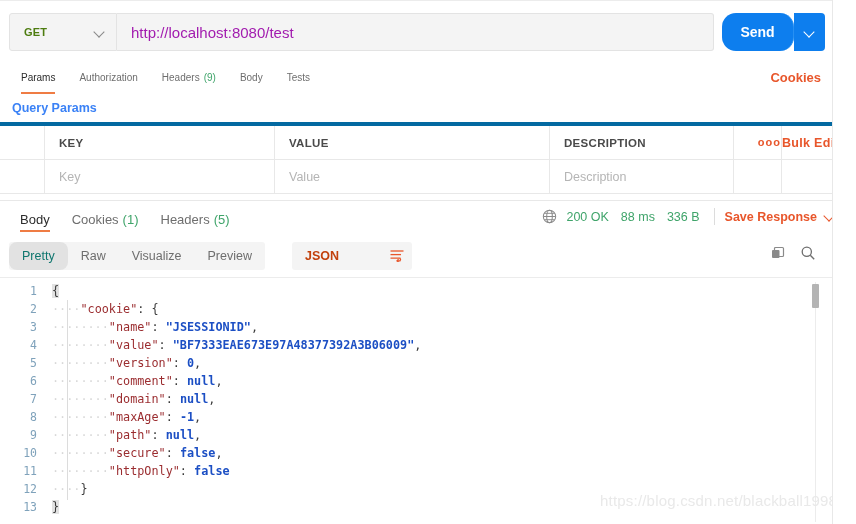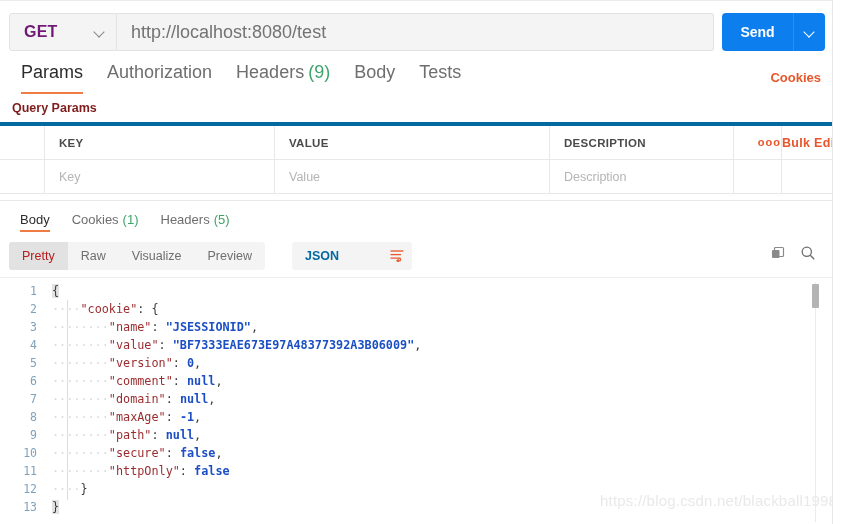--- a/index.html
+++ b/index.html
@@ -58,23 +58,23 @@
     border: 1px solid #e3e3e3;
     border-radius: 3px 0 0 3px;
     box-sizing: border-box;
     display: flex;
     align-items: center;
     justify-content: space-between;
     padding: 0 11px 0 14px;
     cursor: pointer;
   }
   .method-label {
-    font-size: 16px;
-    font-weight: bold;
-    color: #701a75;
+    font-size: 11px;
+    font-weight: bold;
+    color: #4d7c0f;
     letter-spacing: .2px;
   }
   .chev {
     width: 11px; height: 11px;
     position: relative;
   }
   .chev::before {
     content: "";
     position: absolute;
     left: 1px; top: 1px;
@@ -89,22 +89,22 @@
     width: 597px;
     height: 38px;
     background: #f4f4f4;
     border: 1px solid #e3e3e3;
     border-left: none;
     border-radius: 0 3px 3px 0;
     box-sizing: border-box;
     display: flex;
     align-items: center;
     padding-left: 14px;
-    font-size: 18px;
-    color: #737373;
+    font-size: 15px;
+    color: #a21caf;
     cursor: text;
   }
   .send-wrap {
     position: absolute;
     left: 722px; top: 12px;
     width: 103px;
     height: 38px;
     border-radius: 4px;
     overflow: hidden;
     display: flex;
@@ -113,20 +113,21 @@
     flex: 1;
     background: #0d7eee;
     color: #ffffff;
     font-size: 14px;
     font-weight: bold;
     display: flex;
     align-items: center;
     justify-content: center;
     cursor: pointer;
     border-right: 1px solid #2790f3;
+    border-radius: 14px;
   }
   .send-caret {
     width: 31px;
     background: #0d7eee;
     display: flex;
     align-items: center;
     justify-content: center;
     cursor: pointer;
   }
   .send-caret .chev::before {
@@ -143,21 +144,22 @@
     display: flex;
     align-items: flex-start;
     padding-left: 9px;
     box-sizing: border-box;
   }
   .rtab {
     position: relative;
     height: 31px;
     padding: 0 12px;
     display: flex;
-    font-size: 18px;
+    align-items: center;
+    font-size: 10px;
     color: #6e6e6e;
     cursor: pointer;
     white-space: nowrap;
   }
   .rtab.active {
     color: #2c2c2c;
   }
   .rtab.active::after {
     content: "";
     position: absolute;
@@ -182,21 +184,21 @@
     color: #e8562b;
     cursor: pointer;
   }
 
   
   .qp-title {
     position: absolute;
     left: 12px; top: 101px;
     font-size: 12.5px;
     font-weight: bold;
-    color: #7f1d1d;
+    color: #3b82f6;
   }
   .params-table {
     position: absolute;
     left: 0; top: 122px;
     width: 832px;
     border-top: 4px solid #0369a1;
     box-sizing: border-box;
   }
   .prow {
     display: flex;
@@ -347,35 +349,36 @@
   .seg-item {
     padding: 0 13px;
     display: flex;
     align-items: center;
     font-size: 12.5px;
     color: #6e6e6e;
     cursor: pointer;
   }
   .seg-item.active {
     background: #e2e2e2;
-    color: #b91c1c;
+    color: #0f766e;
+    border-radius: 8px;
   }
   .fmt-select {
     position: absolute;
     left: 292px; top: 2px;
     height: 28px;
     min-width: 72px;
     background: #f4f4f4;
     border-radius: 3px;
     display: flex;
     align-items: center;
     justify-content: space-between;
     padding: 0 9px 0 13px;
     font-size: 12.5px;
-    color: #0369a1;
+    color: #c2410c;
     font-weight: bold;
     cursor: pointer;
     gap: 48px;
   }
   .wrap-btn {
     position: absolute;
     left: 381px; top: 2px;
     width: 31px; height: 28px;
     background: #f4f4f4;
     border-radius: 3px;
@@ -535,20 +538,39 @@
     <div class="rsp-tab">
       <span>Cookies</span>
       <span class="badge-green">(1)</span>
     </div>
     <div class="rsp-tab">
       <span>Headers</span>
       <span class="badge-green">(5)</span>
     </div>
   </div>
 
+  <div class="status-row">
+    <span class="globe-icon">
+      <svg width="15" height="15" viewBox="0 0 16 16">
+        <circle cx="8" cy="8" r="6.6" fill="none" stroke="#8a8a8a" stroke-width="1.1"></circle>
+        <ellipse cx="8" cy="8" rx="3" ry="6.6" fill="none" stroke="#8a8a8a" stroke-width="1.1"></ellipse>
+        <line x1="1.6" y1="8" x2="14.4" y2="8" stroke="#8a8a8a" stroke-width="1.1"></line>
+        <line x1="2.6" y1="4.6" x2="13.4" y2="4.6" stroke="#8a8a8a" stroke-width="1"></line>
+        <line x1="2.6" y1="11.4" x2="13.4" y2="11.4" stroke="#8a8a8a" stroke-width="1"></line>
+      </svg>
+    </span>
+    <span class="stat">200 OK</span>
+    <span class="stat">88 ms</span>
+    <span class="stat">336 B</span>
+    <span class="divline"></span>
+    <span class="save-resp">
+      <span>Save Response</span>
+      <span class="chev"></span>
+    </span>
+  </div>
 
   <div class="viewer-bar">
     <div class="seg">
       <div class="seg-item active">Pretty</div>
       <div class="seg-item">Raw</div>
       <div class="seg-item">Visualize</div>
       <div class="seg-item">Preview</div>
     </div>
     <div class="fmt-select">
       <span>JSON</span>

